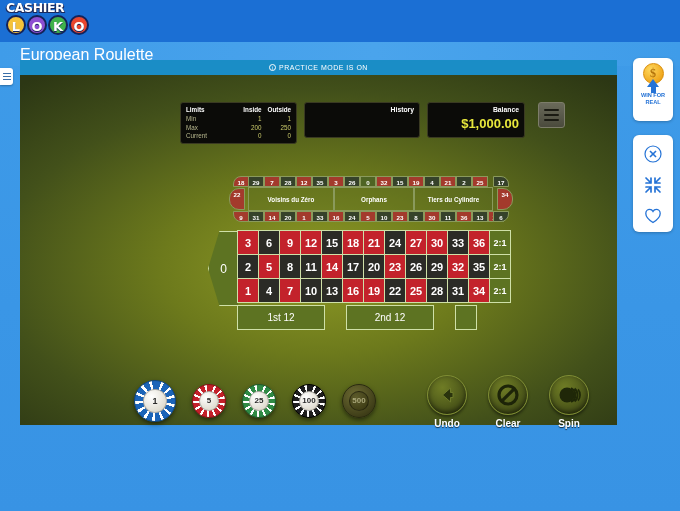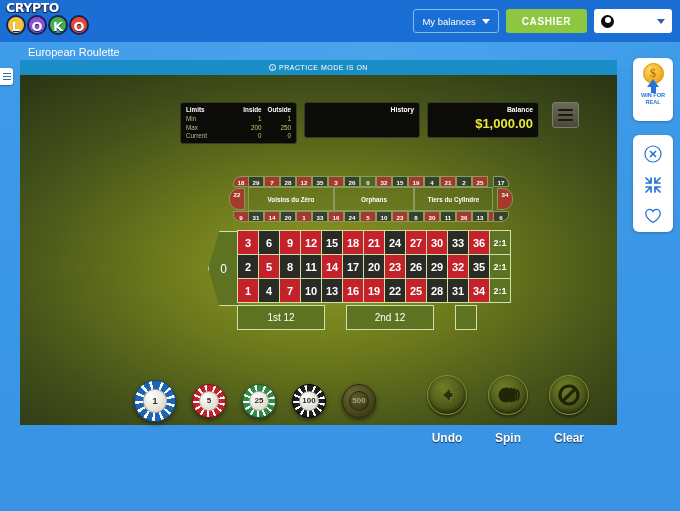--- a/index.html
+++ b/index.html
@@ -52,21 +52,21 @@
       border-radius:50%; background:#fff;}
   .cv { width:0;height:0;border-left:4px solid transparent;border-right:4px solid transparent;
       border-top:5px solid #fff; }
   .cv.dark { border-top-color:#2b62a8; }
 
   
   .game-title {
     position:absolute; left:0; top:42px; width:680px; height:24px;
     background: linear-gradient(90deg,#3f9ce9 0%, #4aa4ec 55%, #3f9ce9 100%);
   }
-  .game-title span { position:absolute; left:28px; top:4px; font-size:11px; color:#ffffff; }
+  .game-title span { position:absolute; left:20px; top:4px; font-size:16px; color:#ffffff; }
 
   
   .edge-tab {
     position:absolute; left:0; top:68px; width:13px; height:17px;
     background:#ffffff; border-radius:0 3px 3px 0; display:flex;
     align-items:center; justify-content:center; cursor:pointer;
     box-shadow:0 1px 2px rgba(0,0,0,.3);
   }
   .edge-tab i { display:block; width:8px; height:1.2px; background:#3a6ea8; box-shadow:0 3px 0 #3a6ea8, 0 -3px 0 #3a6ea8; }
 
@@ -89,21 +89,21 @@
   .p-limits { width:117px; padding:3px 5px 4px; }
   .p-limits .hdr, .p-limits .row { display:flex; font-size:6.3px; }
   .p-limits .hdr { color:#ffffff; font-weight:bold; margin-bottom:2px; }
   .p-limits .row { color:#b9b98f; margin-top:1.5px; }
   .p-limits .c1 { width:47px; text-align:left; }
   .p-limits .c2 { width:30px; text-align:right; }
   .p-limits .c3 { width:30px; text-align:right; }
   .p-limits .row .c2, .p-limits .row .c3 { color:#c9c96a; }
   .p-history { width:116px; height:36px; padding:3px 5px; position:relative; }
   .p-history .lbl { position:absolute; right:5px; top:3px; font-size:6.8px; color:#ffffff; font-weight:bold; }
-  .p-balance { width:112px; height:36px; padding:10px 5px; position:relative; }
+  .p-balance { width:98px; height:36px; padding:10px 5px; position:relative; }
   .p-balance .lbl { position:absolute; right:5px; top:3px; font-size:6.8px; color:#ffffff; font-weight:bold; }
   .p-balance .val { position:absolute; right:5px; top:13px; font-size:13px; color:#e8e83c;
      font-weight:bold; font-family:"Liberation Sans", sans-serif; }
   .menu-btn {
     width:27px; height:26px; margin-left:6px; border-radius:3px;
     background:linear-gradient(180deg,#6a6a5a,#4a4a3c);
     border:1px solid #7d7d6a; display:flex; flex-direction:column;
     align-items:center; justify-content:center; gap:2.5px; cursor:pointer;
   }
   .menu-btn i { width:15px; height:2.5px; background:#1a1a12; border-radius:1px; }
@@ -209,21 +209,21 @@
 
   
   .actions { position:absolute; left:407px; top:300px; display:flex; gap:21px; }
   .act { width:40px; text-align:center; cursor:pointer; }
   .act .circle {
     width:40px; height:40px; border-radius:50%; margin:0 auto;
     background: radial-gradient(circle at 38% 30%, #6f7c25 0%, #4d581a 60%, #2c330e 100%);
     border:1.5px solid #7f8d34; display:flex; align-items:center; justify-content:center;
     box-shadow: inset 0 -2px 5px rgba(0,0,0,.5), 0 2px 3px rgba(0,0,0,.45);
   }
-  .act .lbl { margin-top:16px; font-size:12px; color:#ffffff; font-weight:bold;
+  .act .lbl { margin-top:3px; font-size:10px; color:#ffffff; font-weight:bold;
      text-shadow:0 1px 1px rgba(0,0,0,.7); }
 
   
   .side-win {
     position:absolute; right:7px; top:58px; width:40px; height:63px;
     background:#ffffff; border-radius:6px; text-align:center; padding-top:5px;
     box-shadow:0 1px 3px rgba(0,0,0,.25); cursor:pointer;
   }
   .coin {
     width:21px; height:21px; border-radius:50%; margin:0 auto;
@@ -246,42 +246,29 @@
   }
   .side-icons .ic { width:20px; height:20px; cursor:pointer; }
 </style>
 </head>
 <body>
 
 <div id="page">
 
   <div class="topbar">
     <div class="logo">
-      <div class="lw">CRYPTO</div>
+      <div class="lw">CASHIER</div>
       <div class="l2">
         <span class="c1">L</span>
         <span class="c2">O</span>
         <span class="c3">K</span>
         <span class="c4">O</span>
       </div>
     </div>
 
-    <div class="hdr-right">
-      <div class="btn-bal">
-        <span>My balances</span>
-        <span class="cv"></span>
-      </div>
-      <div class="btn-cashier">
-        <span>CASHIER</span>
-      </div>
-      <div class="btn-user">
-        <span class="avatar-dot"></span>
-        <span class="cv dark"></span>
-      </div>
-    </div>
   </div>
 
   <div class="game-title">
     <span>European Roulette</span>
   </div>
 
   <div class="edge-tab">
     <i></i>
   </div>
 
@@ -466,37 +453,37 @@
         <div class="act">
           <div class="circle">
             <svg width="22" height="22" viewBox="0 0 22 22">
               <path d="M14.5 4 L6.5 11 L14.5 18 L14.5 13.5 L17 13.5 L17 8.5 L14.5 8.5 Z" fill="#2a330d" stroke="#6d7a2a" stroke-width="1"></path>
             </svg>
           </div>
           <div class="lbl">Undo</div>
         </div>
         <div class="act">
           <div class="circle">
+            <svg width="24" height="24" viewBox="0 0 24 24">
+              <circle cx="12" cy="12" r="9" fill="none" stroke="#1d2408" stroke-width="3.2"></circle>
+              <line x1="5.8" y1="18.2" x2="18.2" y2="5.8" stroke="#1d2408" stroke-width="3.2"></line>
+            </svg>
+          </div>
+          <div class="lbl">Clear</div>
+        </div>
+        <div class="act">
+          <div class="circle">
             <svg width="26" height="22" viewBox="0 0 26 22">
               <ellipse cx="11" cy="11" rx="7.5" ry="7.5" fill="#1f2708"></ellipse>
               <path d="M15 4.2 A7.6 7.6 0 0 1 15 17.8" fill="none" stroke="#1f2708" stroke-width="2.2"></path>
               <path d="M18.5 4.6 A8.2 8.2 0 0 1 18.5 17.4" fill="none" stroke="#1f2708" stroke-width="2"></path>
               <path d="M22 5.4 A8.6 8.6 0 0 1 22 16.6" fill="none" stroke="#1f2708" stroke-width="1.7"></path>
             </svg>
           </div>
           <div class="lbl">Spin</div>
-        </div>
-        <div class="act">
-          <div class="circle">
-            <svg width="24" height="24" viewBox="0 0 24 24">
-              <circle cx="12" cy="12" r="9" fill="none" stroke="#1d2408" stroke-width="3.2"></circle>
-              <line x1="5.8" y1="18.2" x2="18.2" y2="5.8" stroke="#1d2408" stroke-width="3.2"></line>
-            </svg>
-          </div>
-          <div class="lbl">Clear</div>
         </div>
       </div>
 
     </div>
   </div>
 
   <div class="side-win">
     <div class="coin">$</div>
     <div class="up-arrow"></div>
     <div class="txt">

